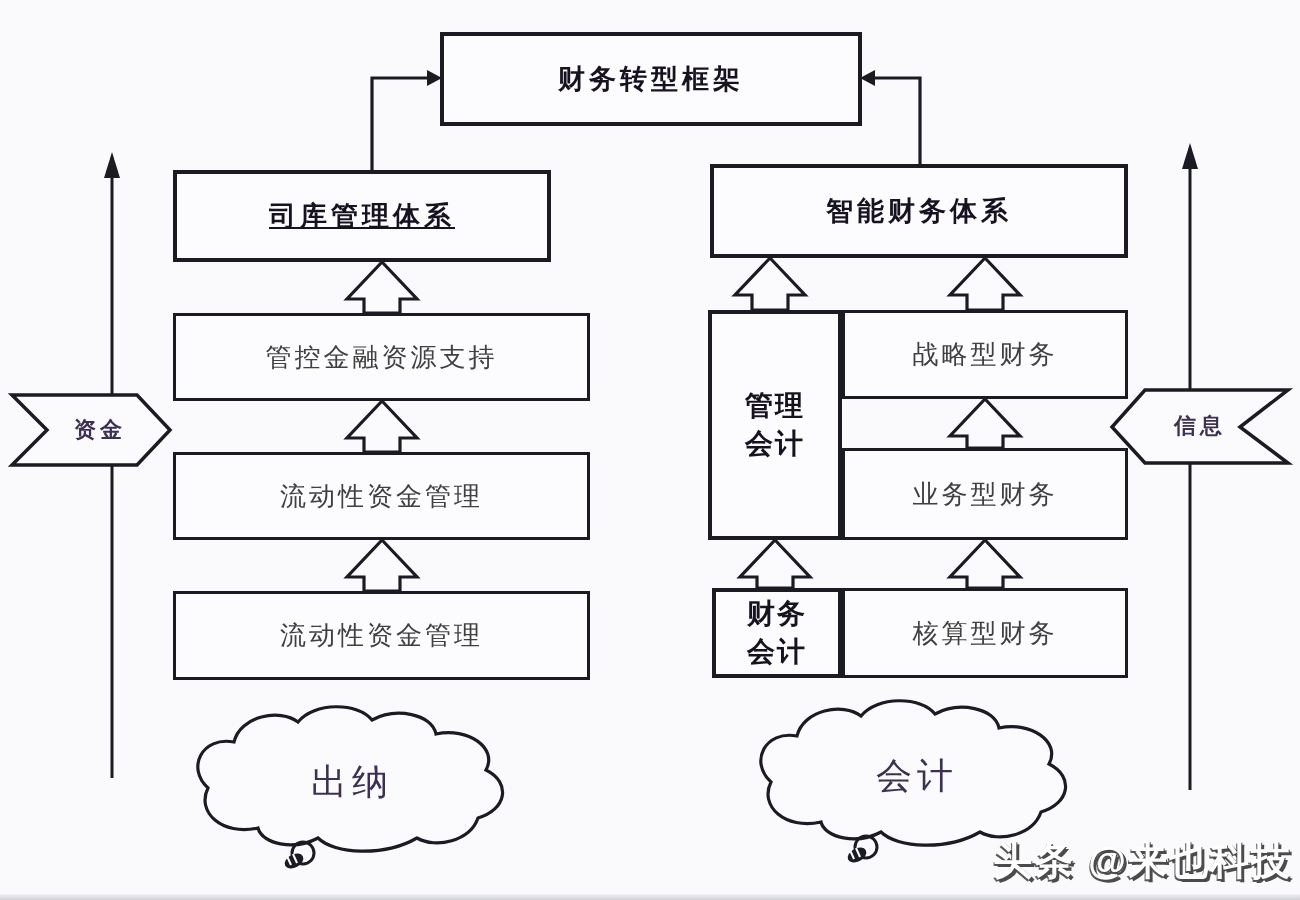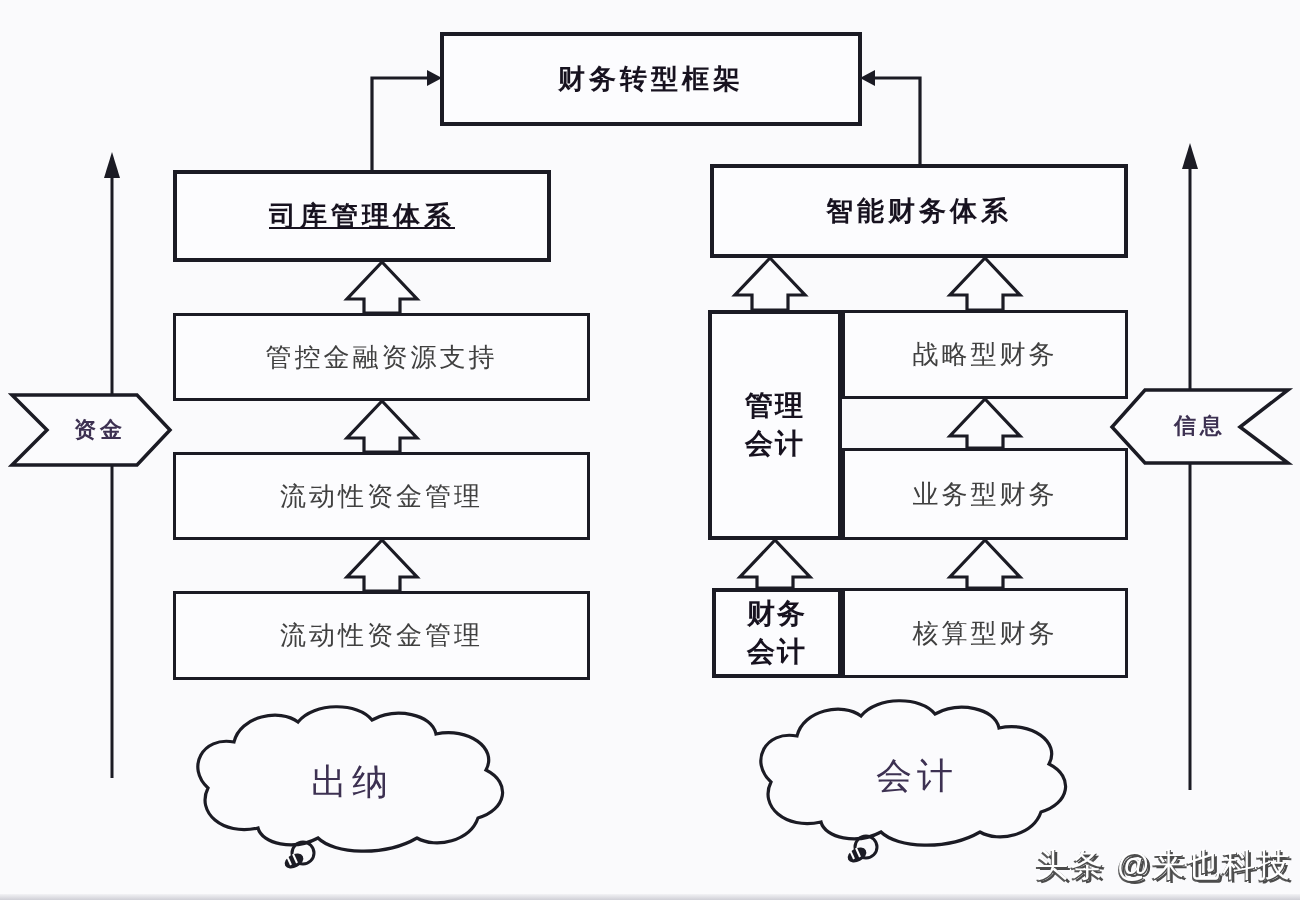--- a/index.html
+++ b/index.html
@@ -21,21 +21,21 @@
   .flow-label{
     position:absolute;z-index:3;width:140px;text-align:center;
     font-size:22px;font-weight:600;letter-spacing:4px;color:#3d3152;
   }
   .cloud-label{
     position:absolute;z-index:3;width:200px;text-align:center;
     font-size:36px;letter-spacing:5px;color:#3d3152;
   }
   .watermark{
     position:absolute;z-index:4;right:8px;bottom:12px;
-    font-size:33px;font-weight:normal;letter-spacing:2px;color:#ffffff;
+    font-size:39px;font-weight:bold;letter-spacing:2px;color:#ffffff;
     text-shadow:3px 3px 0 #4b4b4b,1px 1px 0 #4b4b4b,-1px 2px 0 #5a5a5a;
   }
   .edge-strip{
     position:absolute;z-index:0;left:0;right:0;bottom:0;height:6px;
     background:linear-gradient(#f2f2f5,#cfcfd6);
   }
 </style>
 </head>
 <body>
 

